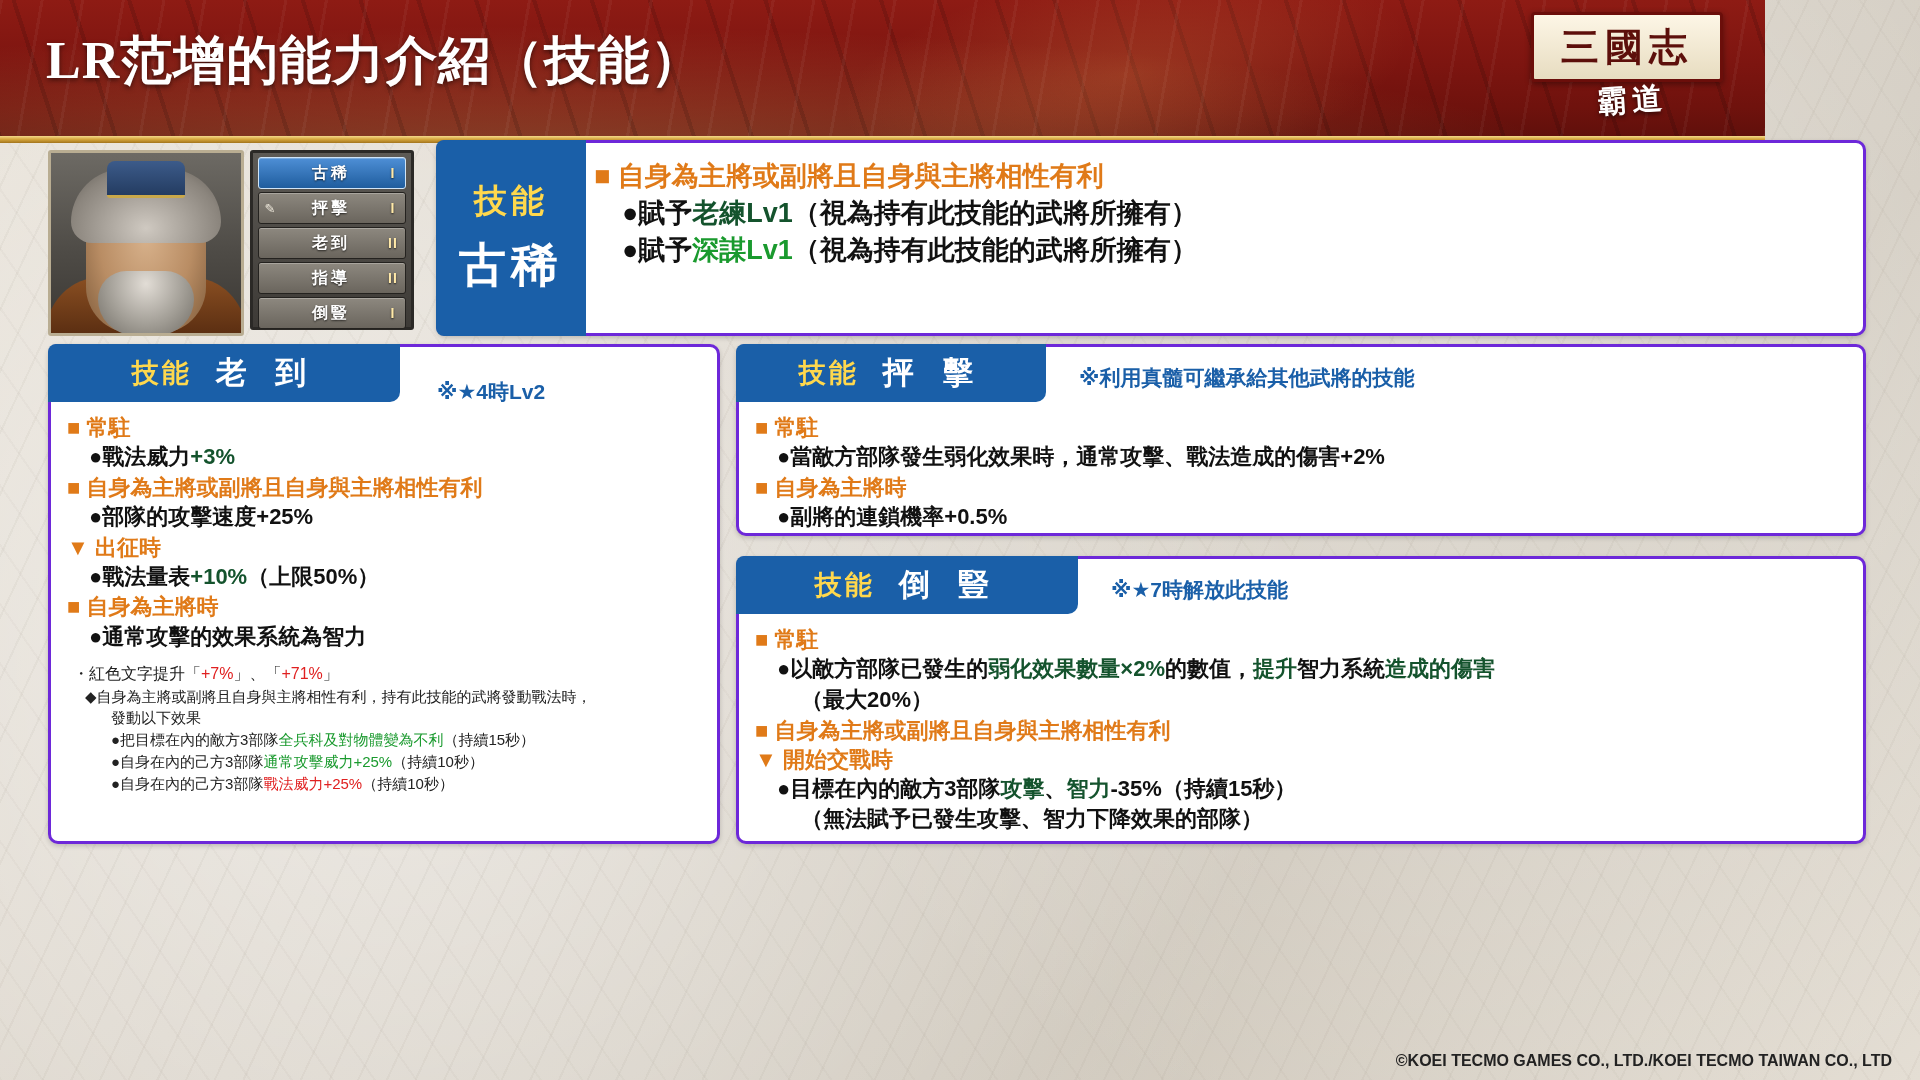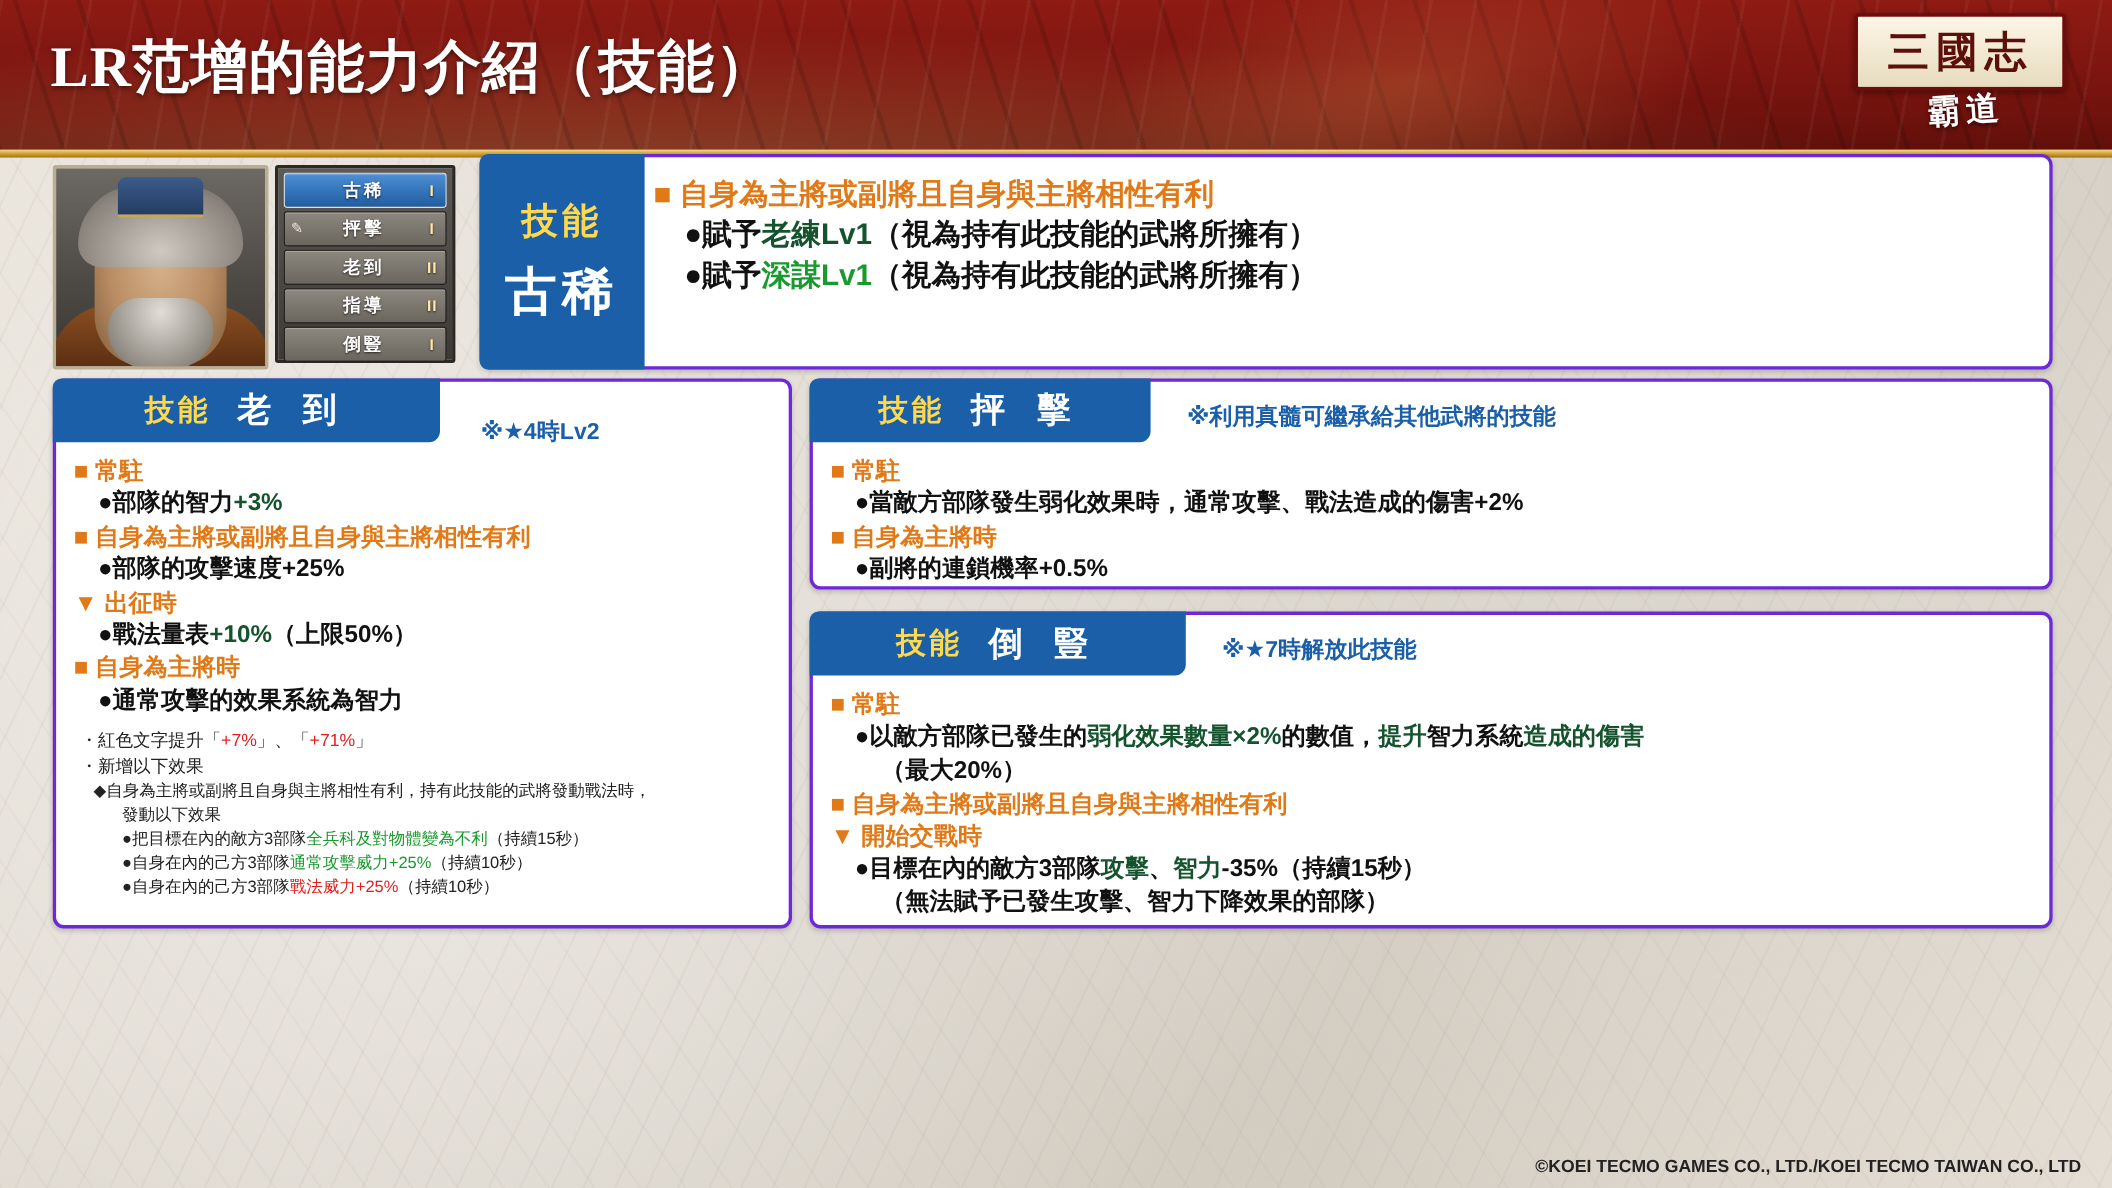--- a/index.html
+++ b/index.html
@@ -20,21 +20,21 @@
   .bg:after{
     content:"";position:absolute;inset:0;
     background:
       repeating-linear-gradient(115deg, rgba(150,140,125,.10) 0 2px, rgba(0,0,0,0) 2px 26px),
       repeating-linear-gradient(55deg, rgba(150,140,125,.07) 0 2px, rgba(0,0,0,0) 2px 34px);
     opacity:.8;
   }
 
   
   .header{
-    position:absolute;left:0;top:0;width:1920px;height:143px;
+    position:absolute;left:0;top:0;width:1765px;height:143px;
     background:
       radial-gradient(ellipse at 30% 120%, rgba(255,200,120,.30), rgba(255,255,255,0) 60%),
       linear-gradient(180deg,#8e1b14 0%, #7d1510 45%, #6f120d 75%, #5d0f0b 100%);
     overflow:hidden;
   }
   .header .stroke1{
     position:absolute;left:0;top:0;width:100%;height:100%;
     background:
       repeating-linear-gradient(100deg, rgba(255,255,255,.045) 0 3px, rgba(0,0,0,0) 3px 40px),
       repeating-linear-gradient(72deg, rgba(0,0,0,.12) 0 4px, rgba(0,0,0,0) 4px 55px);
@@ -288,36 +288,35 @@
 
 <div class="card" id="card-left">
   <div class="tagbox">
     <span class="taglabel">技能</span>
     <span class="tagname">老 到</span>
   </div>
   <div class="note" style="left:386px;top:31px;">※★4時Lv2</div>
   <div class="body">
     <div class="bul sqr">常駐</div>
     <div class="sub">
-      <span>●部隊的智力</span><span class="red">+3%</span>
+      <span>●戰法威力</span><span class="red">+3%</span>
     </div>
     <div class="bul sqr">自身為主將或副將且自身與主將相性有利</div>
     <div class="sub">●部隊的攻擊速度+25%</div>
     <div class="bul tri">出征時</div>
     <div class="sub">
       <span>●戰法量表</span><span class="red">+10%</span><span>（上限50%）</span>
     </div>
     <div class="bul sqr">自身為主將時</div>
     <div class="sub">●通常攻擊的效果系統為智力</div>
 
     <div class="lvnote">
       <div class="l2">
         <span>・紅色文字提升「</span><span class="small-red">+7%</span><span>」、「</span><span class="small-red">+71%</span><span>」</span>
       </div>
-      <div class="l2">・新增以下效果</div>
       <div class="l3">◆自身為主將或副將且自身與主將相性有利，持有此技能的武將發動戰法時，</div>
       <div class="l4">發動以下效果</div>
       <div class="l4">
         <span>●把目標在內的敵方3部隊</span><span class="small-grn">全兵科及對物體變為不利</span><span>（持續15秒）</span>
       </div>
       <div class="l4">
         <span>●自身在內的己方3部隊</span><span class="small-grn">通常攻擊威力+25%</span><span>（持續10秒）</span>
       </div>
       <div class="l4">
         <span>●自身在內的己方3部隊</span><span class="small-red">戰法威力+25%</span><span>（持續10秒）</span>

